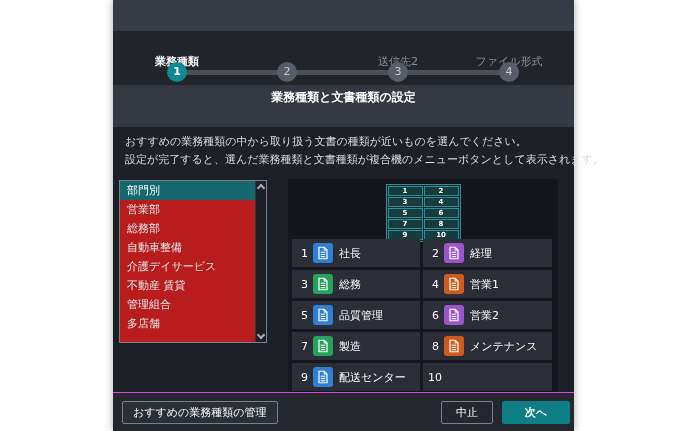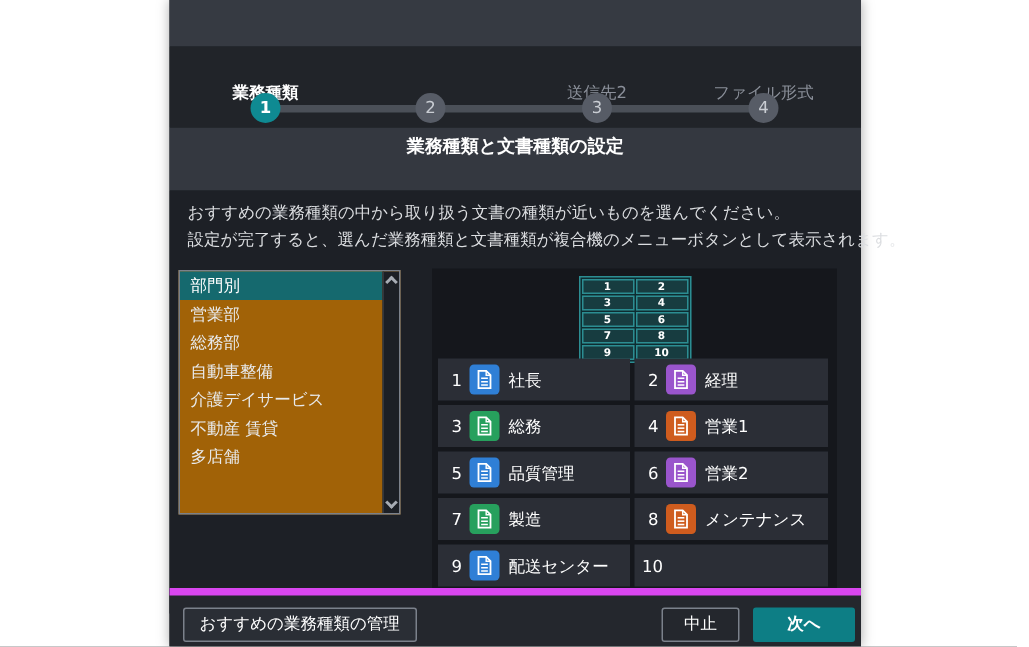--- a/index.html
+++ b/index.html
@@ -29,21 +29,21 @@
   .titlestrip { height:42px; background:#343840; color:#fff; font-size:12px;
                 font-weight:bold; text-align:center; line-height:25px; }
 
   
   .content { position:relative; height:282px; background:#1d2026; }
   .desc { position:absolute; left:12px; color:#dcdee1; font-size:11px; white-space:nowrap; }
   .desc1 { top:7px; } .desc2 { top:25px; }
 
   
   .catlist { position:absolute; left:6px; top:53px; width:148px; height:163px;
-             background:#a16207; border:1px solid #7b818b; }
+             background:#b91c1c; border:1px solid #7b818b; }
   .catitem { height:19px; line-height:19px; padding-left:7px; font-size:11px;
              color:#e8eaec; margin-right:11px; white-space:nowrap; overflow:hidden; }
   .catitem.selected { background:#15696e; color:#fff; }
   .scrollbar { position:absolute; top:0; right:0; width:11px; height:100%;
                background:#1c1f25; border-left:1px solid #33373e; }
   .chev { position:absolute; left:2px; width:6px; height:6px;
           border-left:2px solid #a7acb4; border-top:2px solid #a7acb4; }
   .chev.up { top:4px; transform:rotate(45deg); }
   .chev.down { bottom:4px; transform:rotate(225deg); }
 
@@ -59,21 +59,21 @@
              grid-template-columns:128px 129px; column-gap:3px; row-gap:3px;
              grid-auto-rows:28px; }
   .doccell { background:#2b2e36; display:flex; align-items:center; padding-left:5px; }
   .docnum { min-width:11px; color:#fff; font-size:11px; text-align:right; }
   .docicon { width:20px; height:20px; border-radius:3px; margin-left:5px;
              display:flex; align-items:center; justify-content:center; }
   .doclabel { margin-left:6px; color:#fff; font-size:11px; white-space:nowrap; }
 
   
   .footer { position:absolute; left:0; right:0; bottom:0; height:39px;
-            background:#24272d; border-top:5px solid #d946ef; }
+            background:#24272d; border-top:1px solid #d946ef; }
   .btn { position:absolute; top:8px; height:23px; font-size:11px; color:#fff;
          background:#2a2e35; border:1px solid #7b818b; border-radius:2px;
          text-align:center; line-height:21px; cursor:pointer; }
   .btn-manage { left:9px; padding:0 10px; }
   .btn-cancel { right:81px; width:52px; background:#24272d; }
   .btn-next { right:4px; width:68px; background:#0d7e85; border:none;
               line-height:23px; font-weight:bold; }
 </style>
 </head>
 <body>
@@ -107,20 +107,21 @@
     <div class="desc desc1">おすすめの業務種類の中から取り扱う文書の種類が近いものを選んでください。</div>
     <div class="desc desc2">設定が完了すると、選んだ業務種類と文書種類が複合機のメニューボタンとして表示されます。</div>
 
     <div class="catlist">
       <div class="catitem selected">部門別</div>
       <div class="catitem">営業部</div>
       <div class="catitem">総務部</div>
       <div class="catitem">自動車整備</div>
       <div class="catitem">介護デイサービス</div>
       <div class="catitem">不動産 賃貸</div>
+      <div class="catitem">管理組合</div>
       <div class="catitem">多店舗</div>
       <div class="scrollbar">
         <span class="chev up"></span>
         <span class="chev down"></span>
       </div>
     </div>
 
     <div class="panel">
       <table class="minigrid">
         <tbody>

